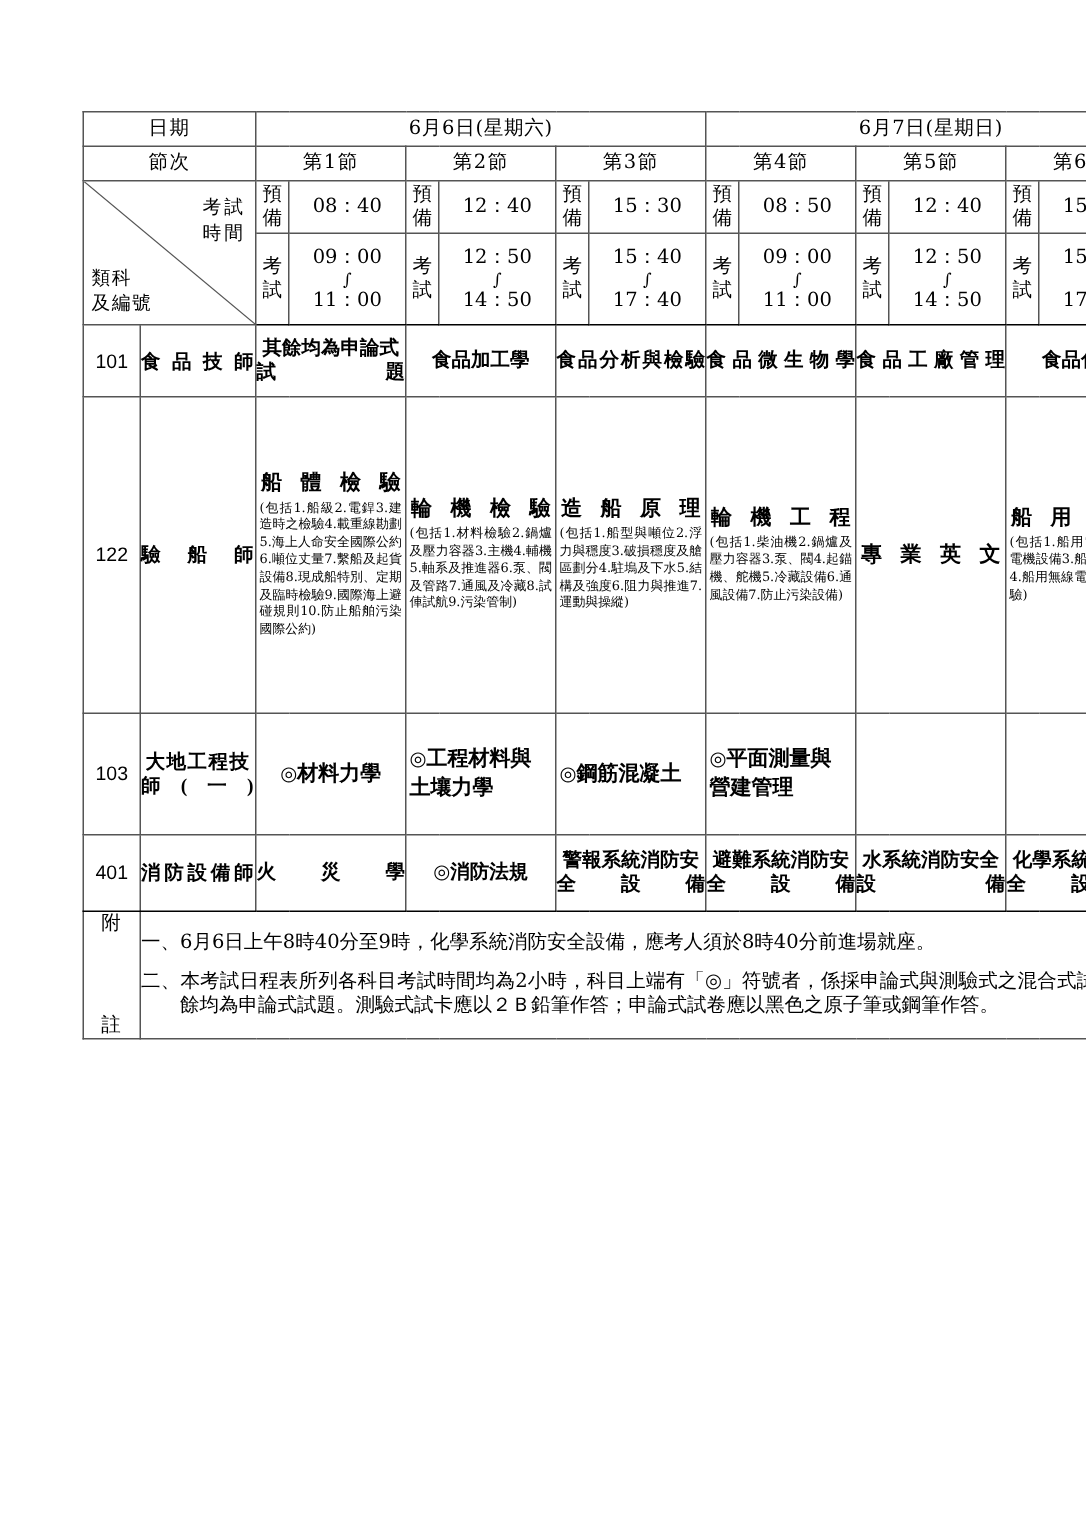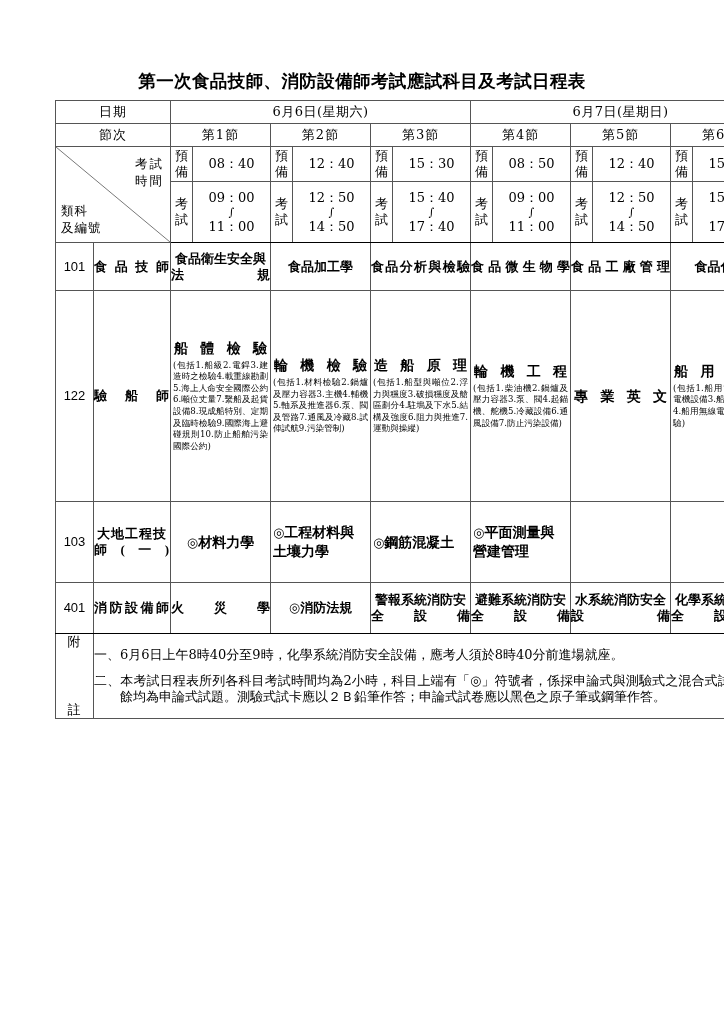--- a/index.html
+++ b/index.html
@@ -187,21 +187,20 @@
     margin-left: -2.0em;
   }
   .circ { font-size: 13px; }
 </style>
 </head>
 <body>
 
 <div class="page">
 
   <div class="title-block">
-    <div class="title-line">第一次食品技師、消防設備師考試應試科目及考試日程表</div>
   </div>
 
   <div class="table-wrap">
     <table class="sched">
       <colgroup>
         <col class="c-id">
           <col class="c-name">
         <col class="c-pre">
           <col class="c-sub">
         <col class="c-pre">
@@ -296,21 +295,21 @@
           <td class="tcell hsep-strong">
             <span>15：40</span>
             <span class="tilde">∫</span>
             <span>17：40</span>
           </td>
         </tr>
 
         <tr>
           <td class="idnum">101</td>
           <td class="catname just-cell">食品技師</td>
-          <td class="subj-just vsep-strong" colspan="2" style="height:47px">食品衛生安全與法規</td>
+          <td class="subj-just vsep-strong" colspan="2" style="height:47px">其餘均為申論式試題</td>
           <td class="subj" colspan="2">食品加工學</td>
           <td class="subj-just" colspan="2">食品分析與檢驗</td>
           <td class="subj-just vsep-strong" colspan="2">食品微生物學</td>
           <td class="subj-just" colspan="2">食品工廠管理</td>
           <td class="subj" colspan="2">食品化學</td>
         </tr>
 
         <tr>
           <td class="idnum">122</td>
           <td class="catname just-cell">驗船師</td>

